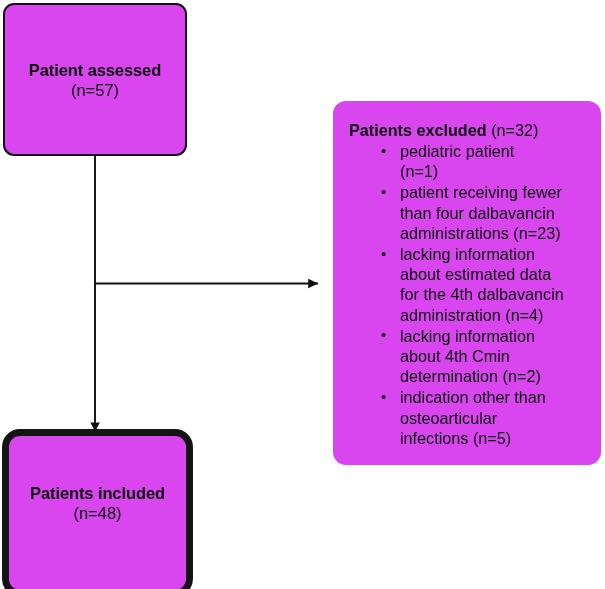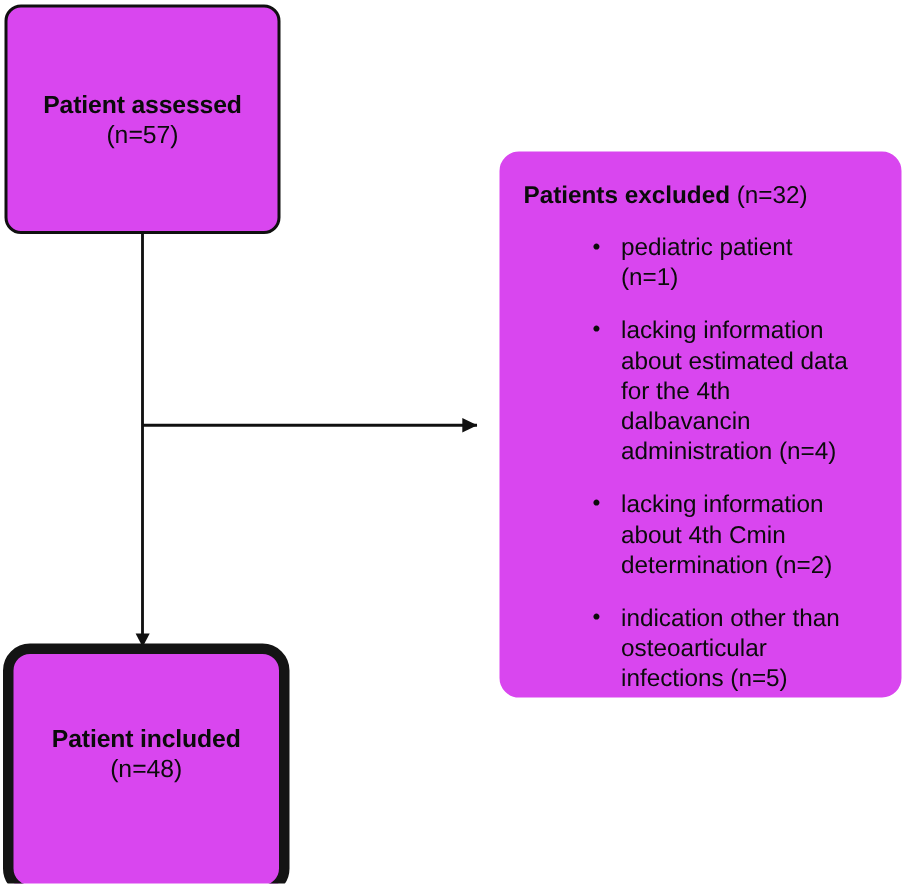--- a/index.html
+++ b/index.html
@@ -95,21 +95,21 @@
 
   ul.excluded-list {
     margin: 0;
     padding: 0 0 0 31px;
     list-style: none;
   }
   ul.excluded-list li {
     position: relative;
     font-size: 16.2px;
     line-height: 20.2px;
-    margin: 15px;
+    margin: 1px;
     padding: 0 0 0 19px;
     white-space: pre-line;
   }
   ul.excluded-list li::before {
     content: "\2022";
     position: absolute;
     left: 0;
     top: -0.5px;
     font-size: 15px;
   }
@@ -149,31 +149,34 @@
     <div class="sub-regular">(n=57)</div>
   </div>
 
   <div class="node node-excluded">
     <div class="excluded-heading">
       <span class="hl-bold">Patients excluded</span><span class="hl-reg"> (n=32)</span>
     </div>
     <ul class="excluded-list">
       <li>pediatric patient
 (n=1)</li>
+      <li>patient receiving fewer
+than four dalbavancin
+administrations (n=23)</li>
       <li>lacking information
 about estimated data
 for the 4th dalbavancin
 administration  (n=4)</li>
       <li>lacking information
 about 4th Cmin
 determination (n=2)</li>
       <li>indication other than
 osteoarticular
 infections (n=5)</li>
     </ul>
   </div>
 
   <div class="node node-included">
-    <div class="title-bold">Patient included</div>
+    <div class="title-bold">Patients included</div>
     <div class="sub-regular">(n=48)</div>
   </div>
 
 </div>
 
 </body></html>

